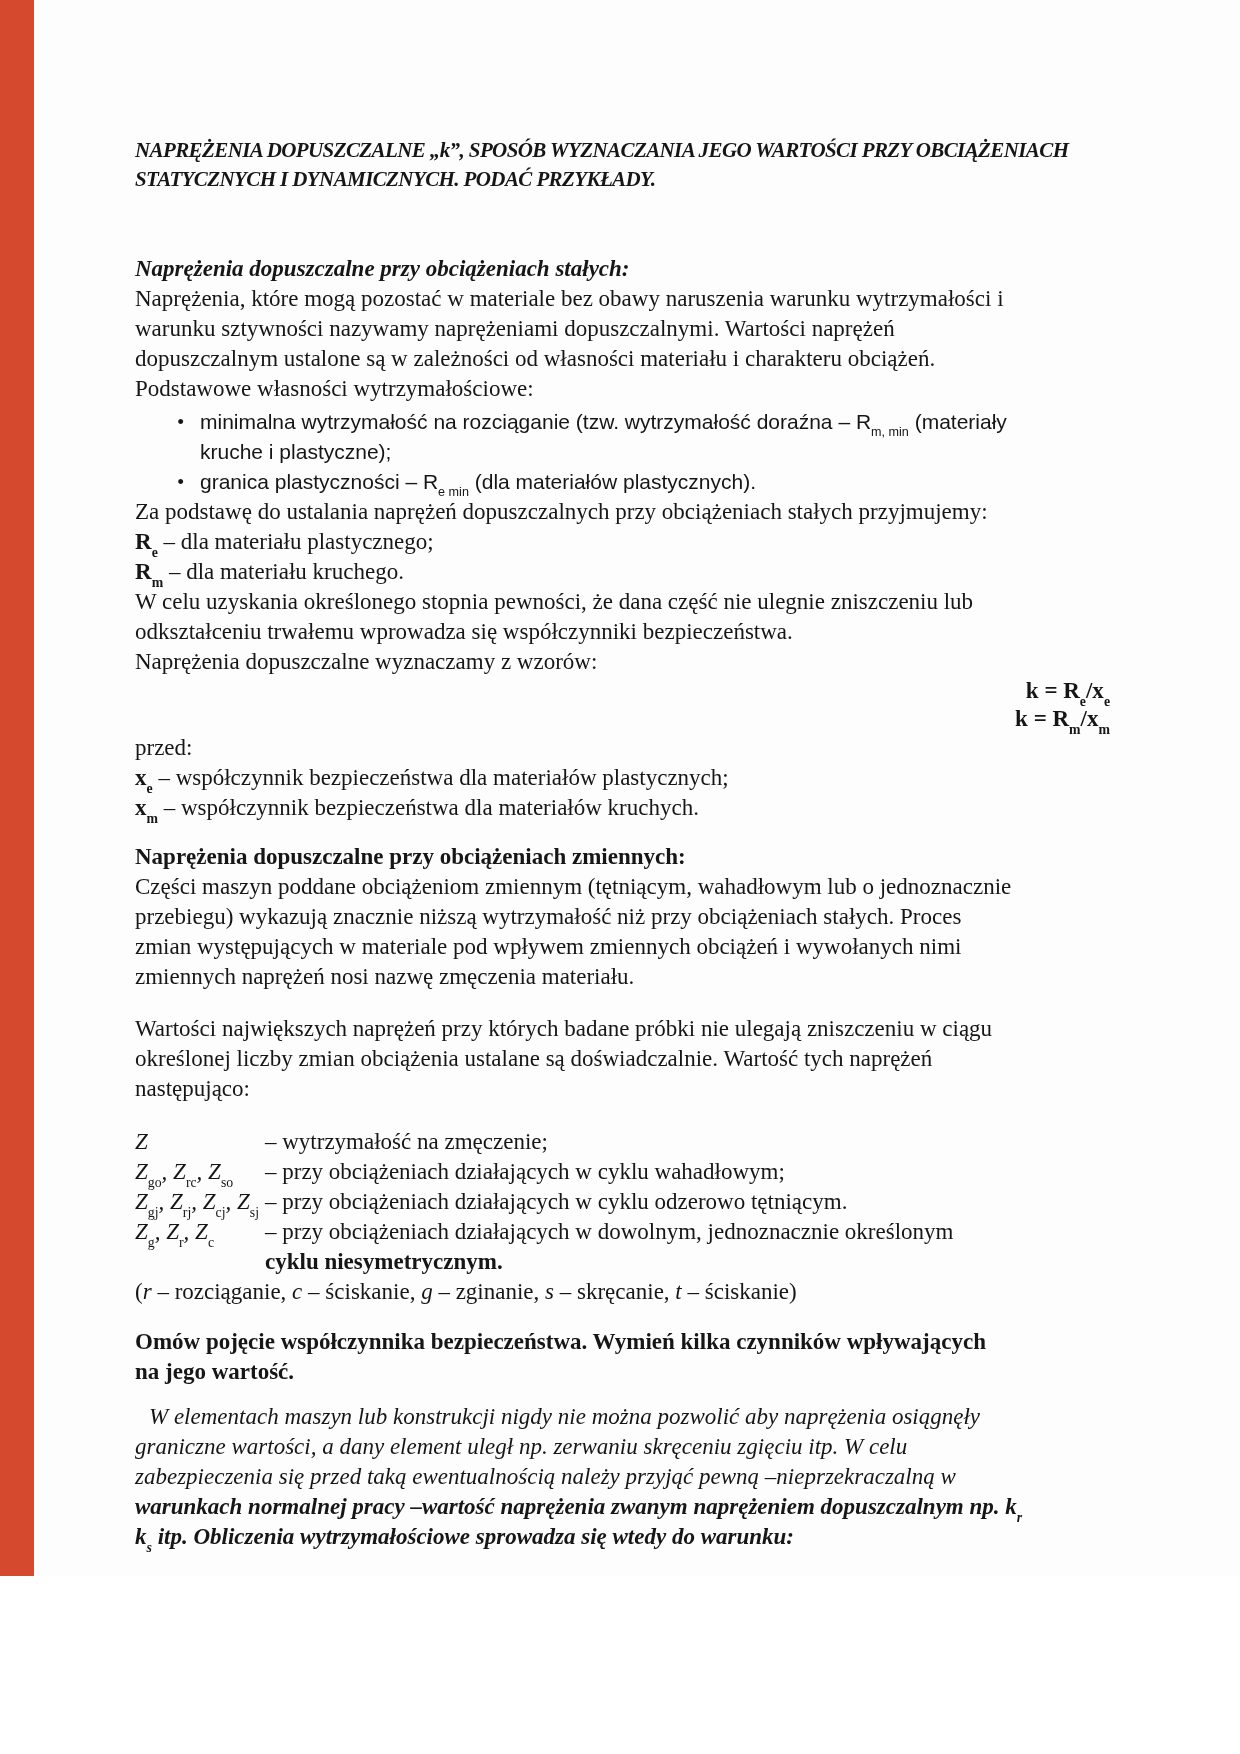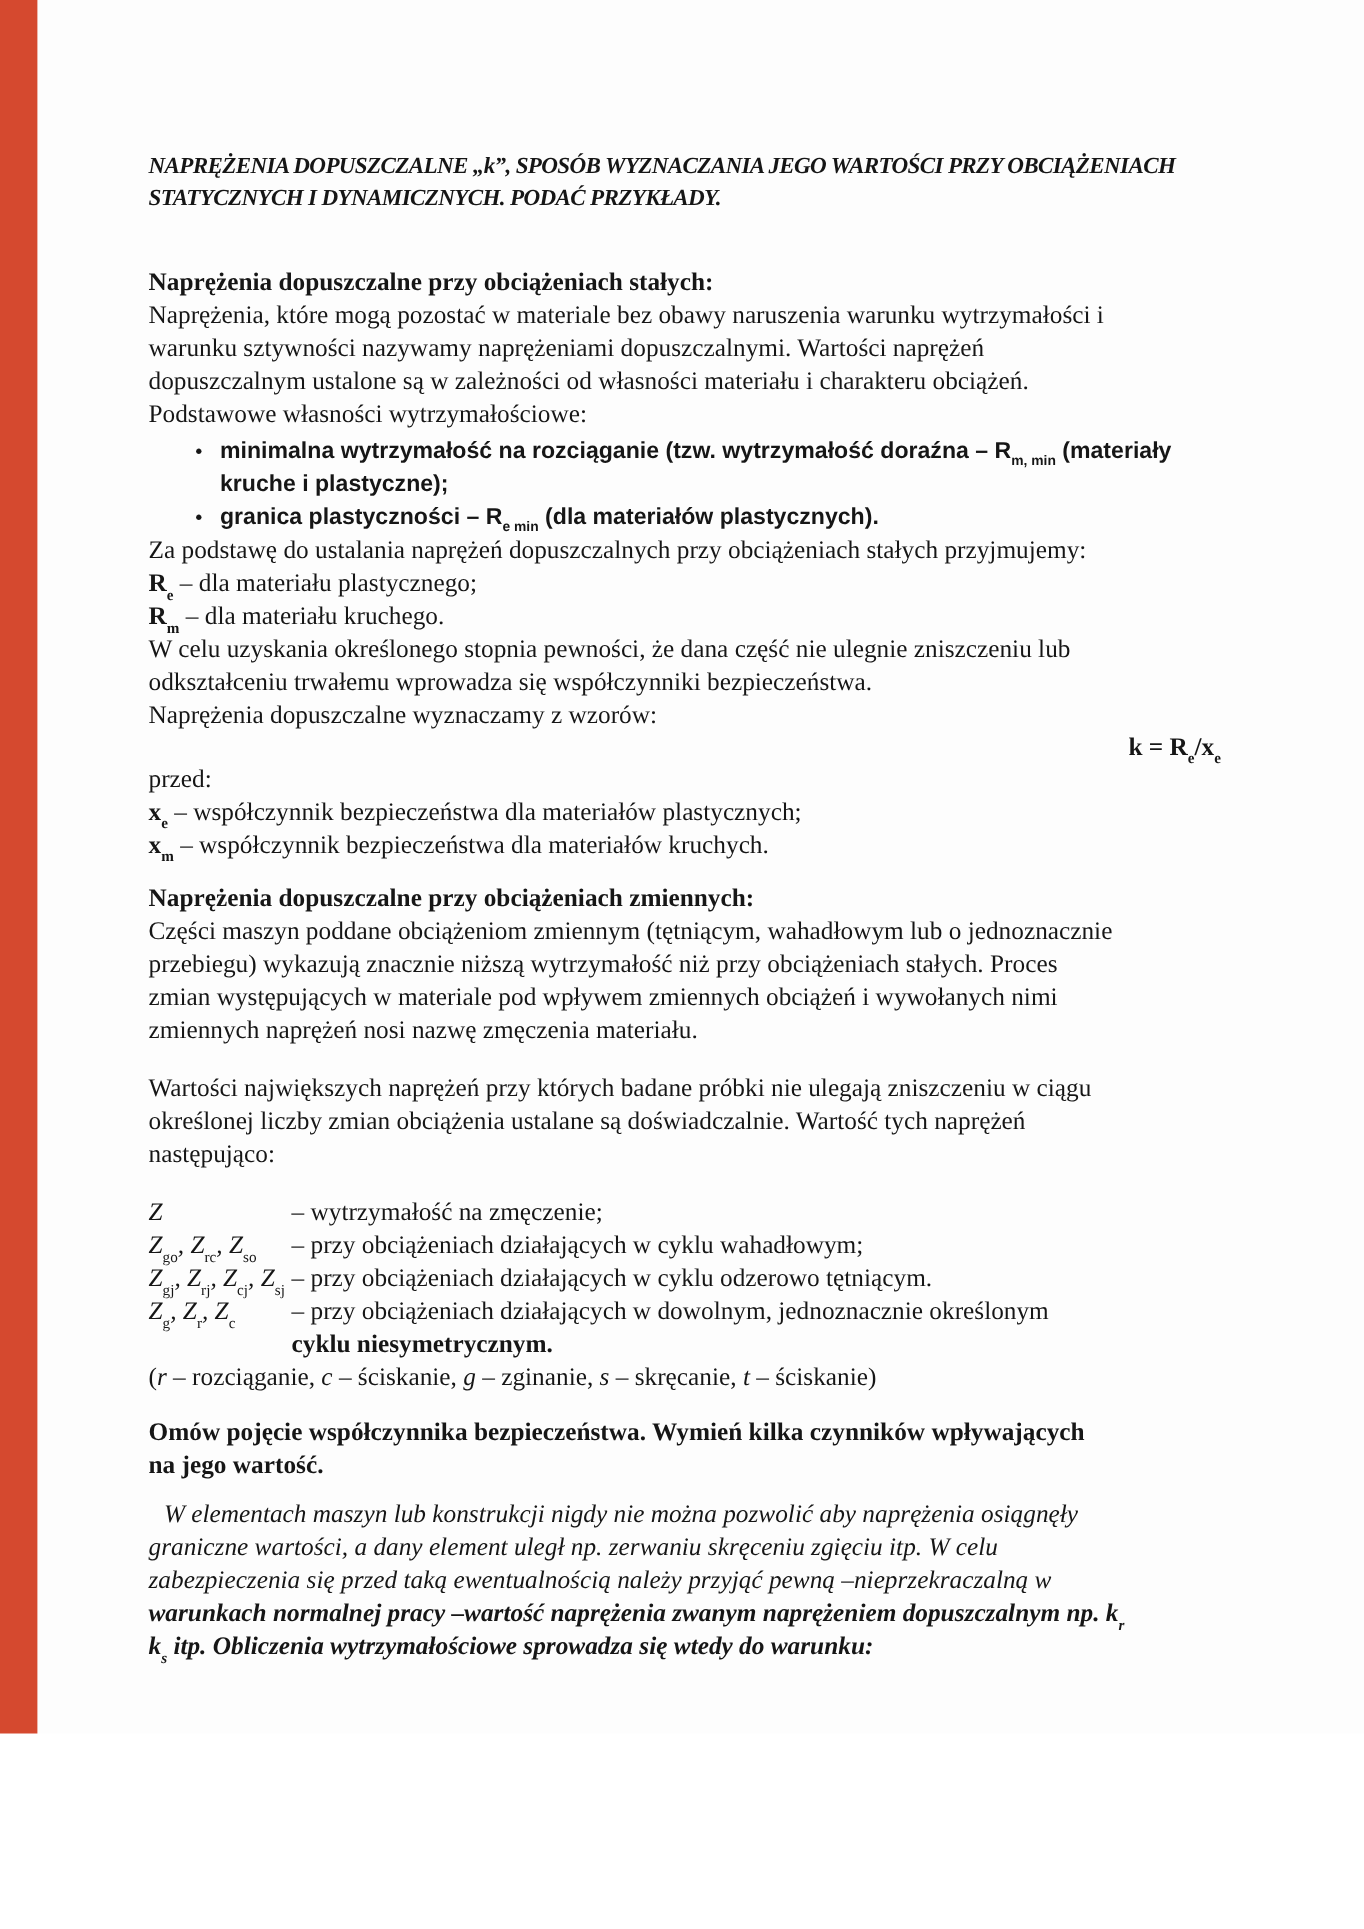--- a/index.html
+++ b/index.html
@@ -20,30 +20,30 @@
     position:absolute;left:135px;top:0;width:975px;
   }
   .line{font-size:23px;line-height:30px;white-space:nowrap;}
   .doc-title .line{
     font-size:21px;line-height:29px;
     font-weight:bold;font-style:italic;
     letter-spacing:-0.6px;
   }
   .doc-title{margin-top:136px;}
   .heading{font-size:23px;line-height:30px;font-weight:bold;white-space:nowrap;}
-  .h1a{margin-top:48px;}
+  .h1a{margin-top:60px;font-style:italic;}
   ul.bullets{margin:3px 0 0 0;padding:0;list-style:none;}
   ul.bullets li{position:relative;padding-left:65px;}
   ul.bullets li::before{
     content:"•";position:absolute;left:42px;top:0;
     font-size:21px;line-height:30px;
   }
   ul.bullets .line{
     font-family:"Liberation Sans",sans-serif;
-    font-weight:bold;font-size:21px;line-height:30px;
+    font-weight:normal;font-size:21px;line-height:30px;
   }
   .formula-block .line{font-weight:bold;line-height:28px;text-align:right;white-space:normal;}
   .formula-block .lub{font-weight:normal;}
   .h2a{margin-top:19px;}
   .para3{margin-top:22px;}
   .z-block{margin-top:23px;}
   .zrow{display:flex;}
   .zsym{min-width:130px;}
   .bold-line{font-weight:bold;}
   .h3a{margin-top:20px;}
@@ -87,20 +87,21 @@
       <div class="line">Za podstawę do ustalania naprężeń dopuszczalnych przy obciążeniach stałych przyjmujemy:</div>
       <div class="line"><b>R</b><sub><b>e</b></sub> – dla materiału plastycznego;</div>
       <div class="line"><b>R</b><sub><b>m</b></sub> – dla materiału kruchego.</div>
       <div class="line">W celu uzyskania określonego stopnia pewności, że dana część nie ulegnie zniszczeniu lub</div>
       <div class="line">odkształceniu trwałemu wprowadza się współczynniki bezpieczeństwa.</div>
       <div class="line">Naprężenia dopuszczalne wyznaczamy z wzorów:</div>
     </div>
 
     <div class="formula-block">
       <div class="line">k = R<sub>e</sub>/x<sub>e</sub></div>
+      <div class="line">k = R<sub>m</sub>/x<sub>m</sub></div>
     </div>
 
     <div>
       <div class="line">przed:</div>
       <div class="line"><b>x</b><sub><b>e</b></sub> – współczynnik bezpieczeństwa dla materiałów plastycznych;</div>
       <div class="line"><b>x</b><sub><b>m</b></sub> – współczynnik bezpieczeństwa dla materiałów kruchych.</div>
     </div>
 
     <div class="heading h2a">Naprężenia dopuszczalne przy obciążeniach zmiennych:</div>
 

